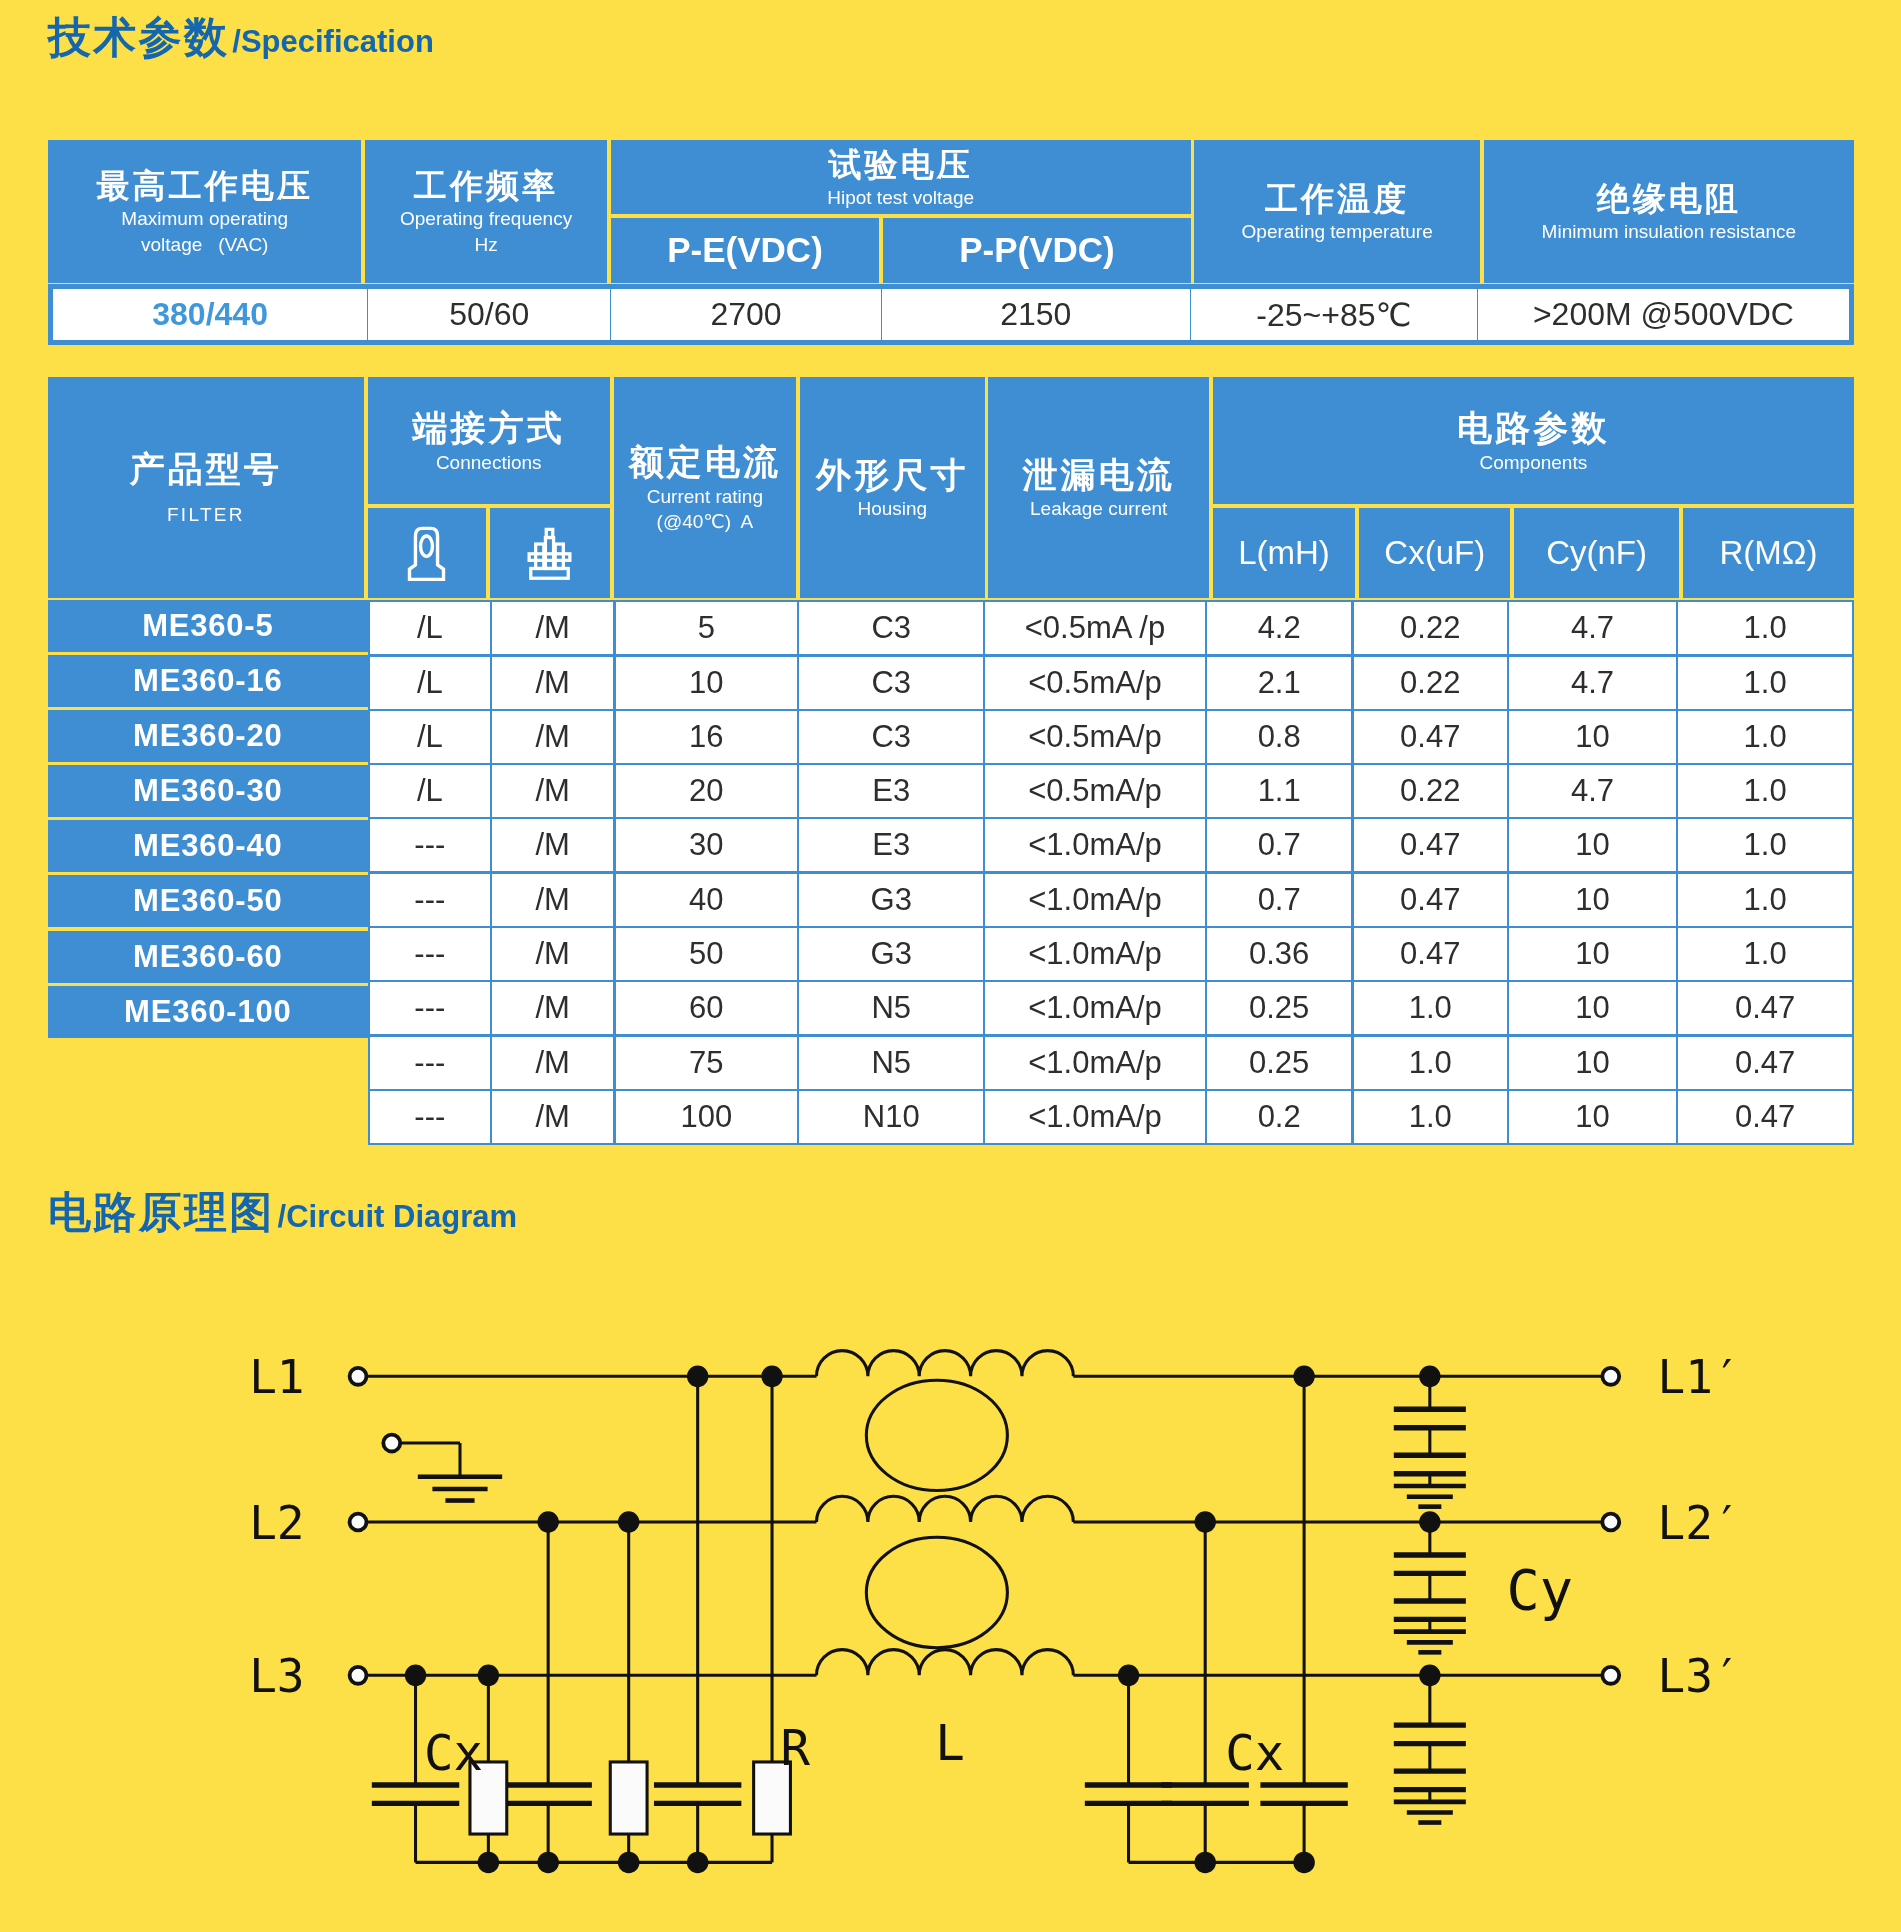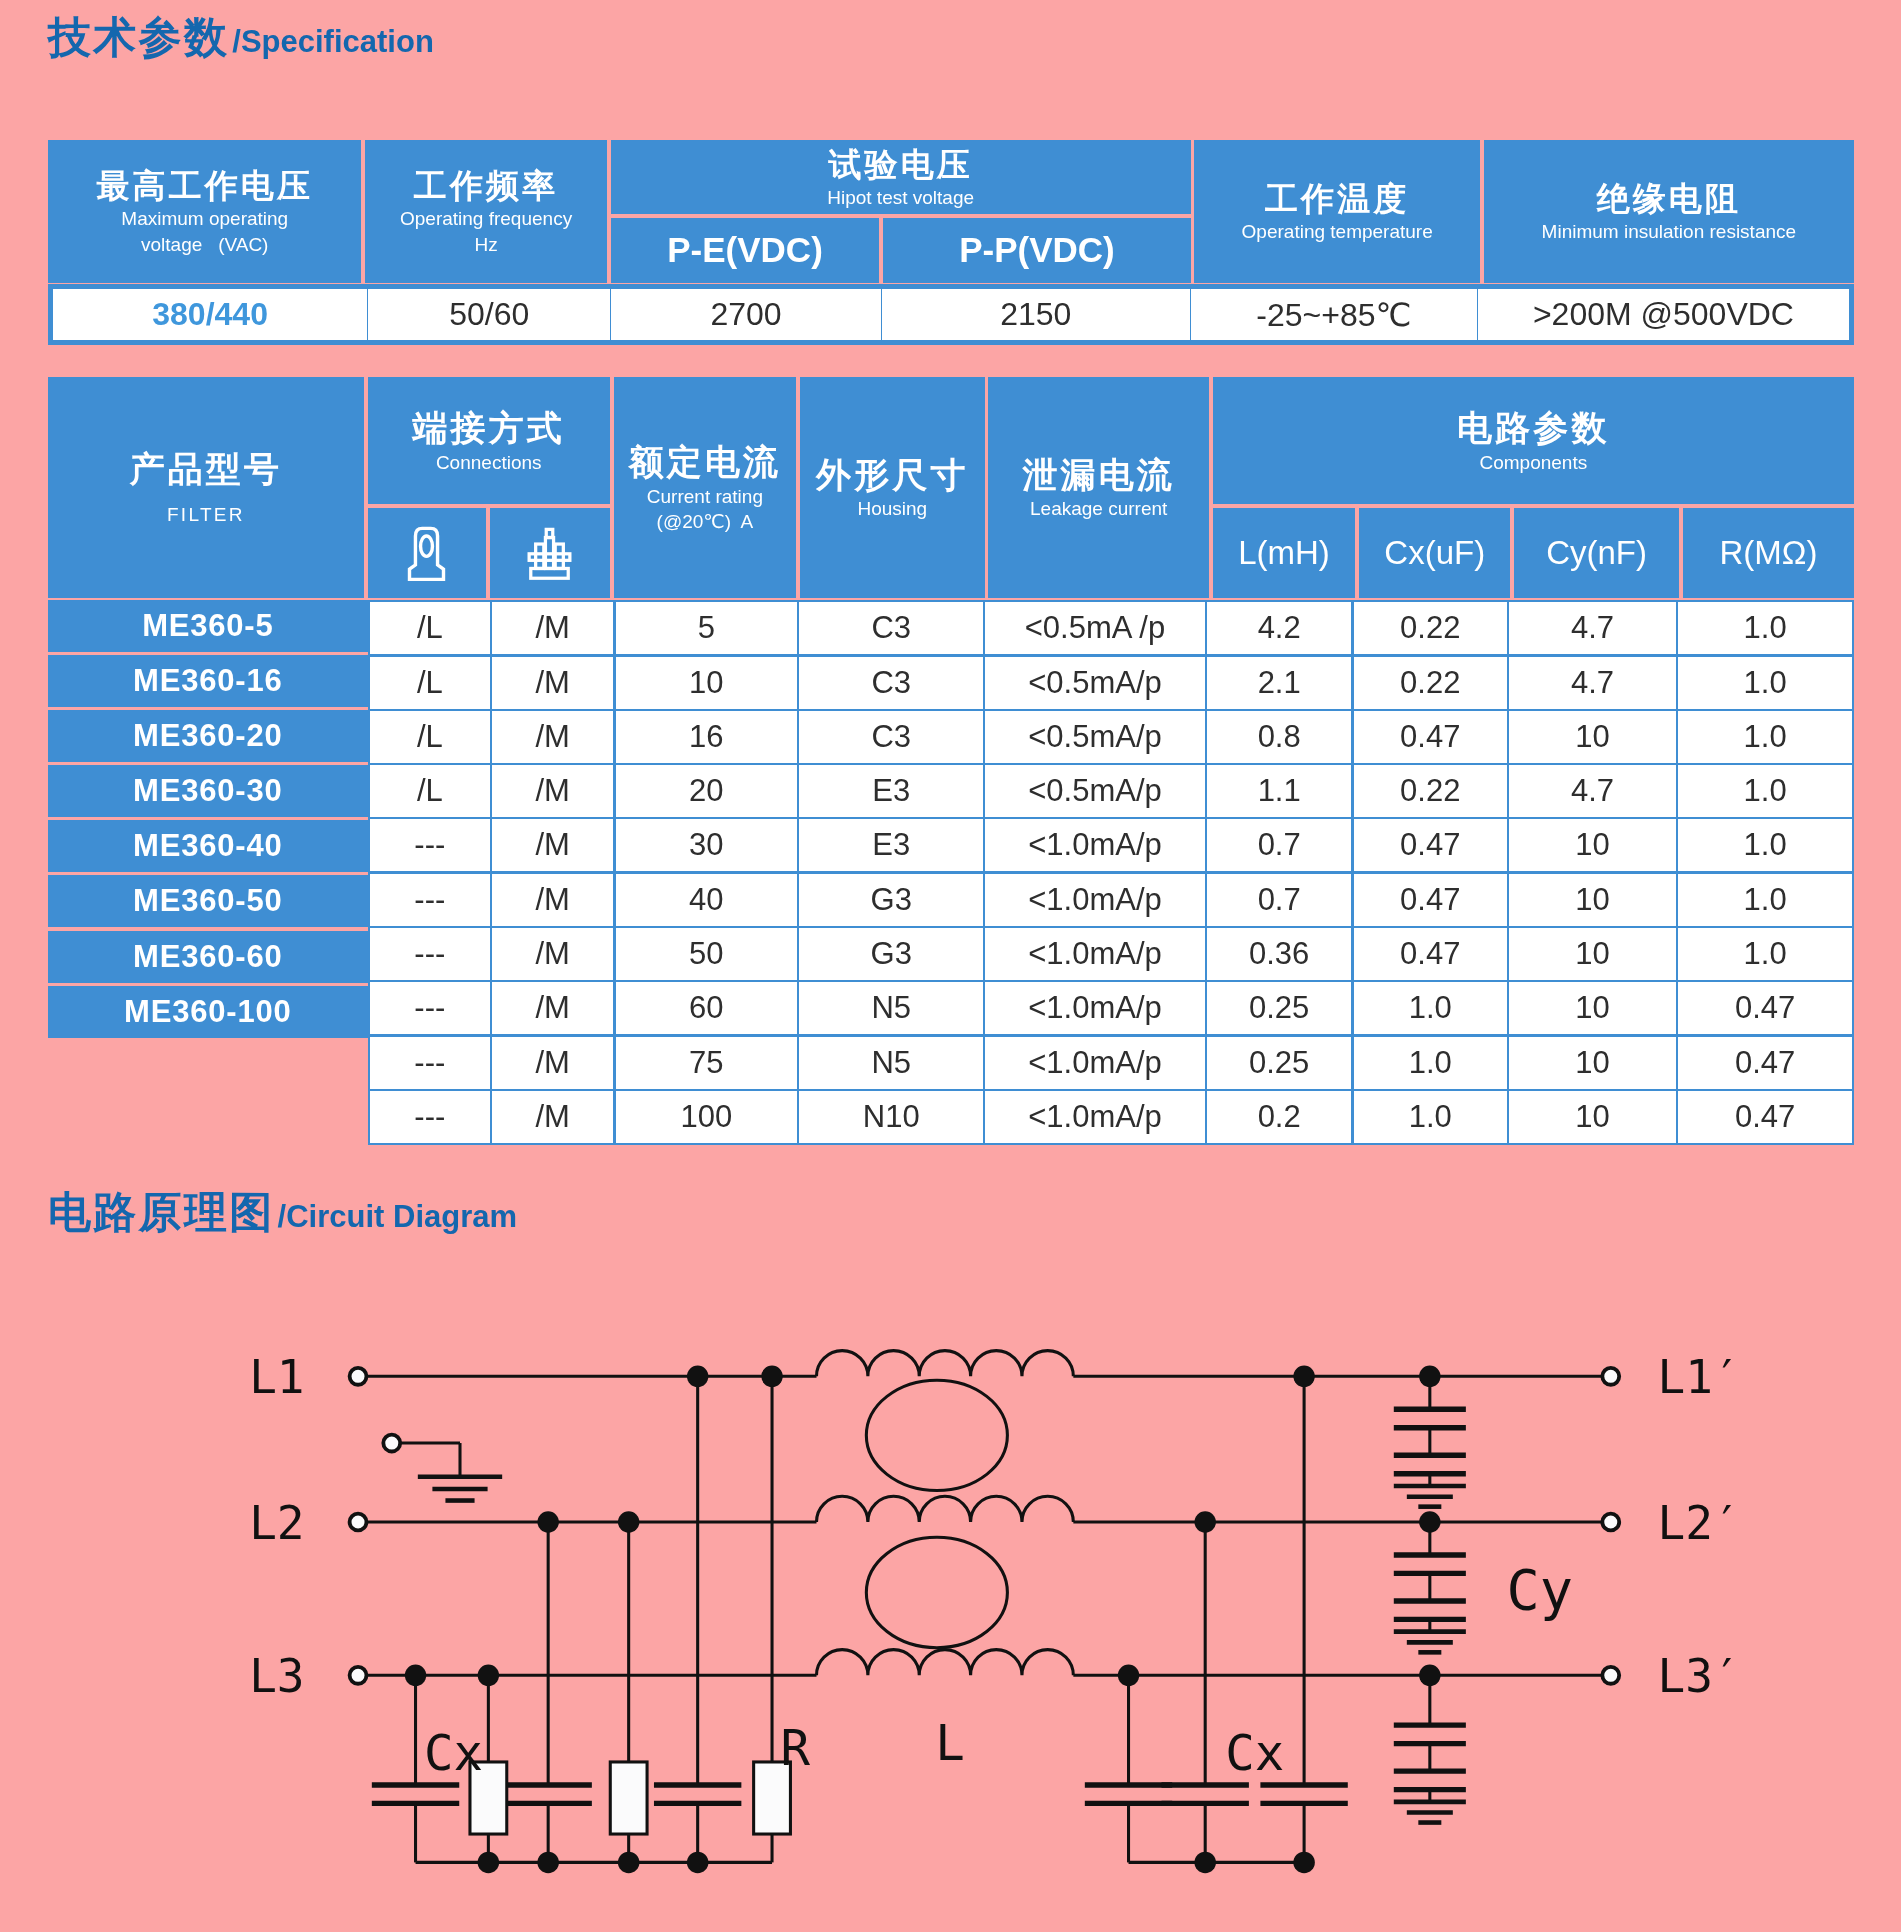--- a/index.html
+++ b/index.html
@@ -1,16 +1,16 @@
 <!DOCTYPE html>
 <html style="font-size:12.3px"><head>
 <meta charset="utf-8">
 <style>
   html,body{margin:0;padding:0;}
-  .page{position:relative;width:1901px;height:1932px;background:#fca5a5;overflow:hidden;
+  .page{position:relative;width:1901px;height:1932px;background:#fde047;overflow:hidden;
         font-family:"Liberation Sans","DejaVu Sans",sans-serif;color:#2e2e2e;}
   
   .sec-title{position:absolute;left:48px;display:flex;align-items:baseline;color:#1467ae;}
   .sec-title .zh{font-size:43px;font-weight:700;letter-spacing:2.3px;}
   .sec-title .en{font-size:31px;font-weight:700;margin-left:3.1px;}
   #title-spec{top:9.2px;}
   #title-circ{top:1184px;}
 
   
   .t1{position:absolute;left:48px;top:140px;width:1806px;}
@@ -125,21 +125,21 @@
               <rect x="42" y="24" width="10" height="30" fill="none" stroke="#fff" stroke-width="4"></rect>
               <rect x="31" y="6" width="8" height="10" fill="none" stroke="#fff" stroke-width="4"></rect>
               <rect x="10" y="36" width="50" height="8" fill="none" stroke="#fff" stroke-width="4"></rect>
             </svg>
           </div>
         </div>
       </div>
       <div class="hcell">
         <span class="zh">额定电流</span>
         <span class="en">Current rating</span>
-        <span class="en">(@20℃)  A</span>
+        <span class="en">(@40℃)  A</span>
       </div>
       <div class="hcell">
         <span class="zh">外形尺寸</span>
         <span class="en">Housing</span>
       </div>
       <div class="hcell">
         <span class="zh">泄漏电流</span>
         <span class="en">Leakage current</span>
       </div>
       <div class="stack2">

